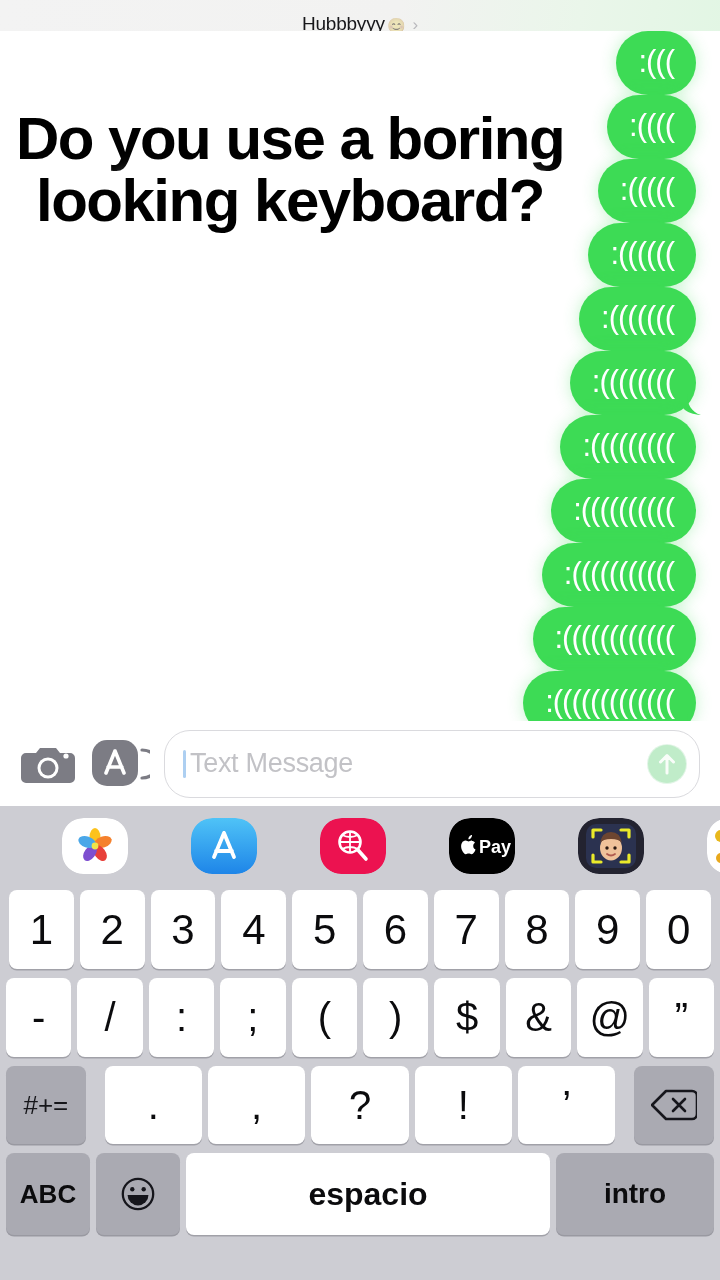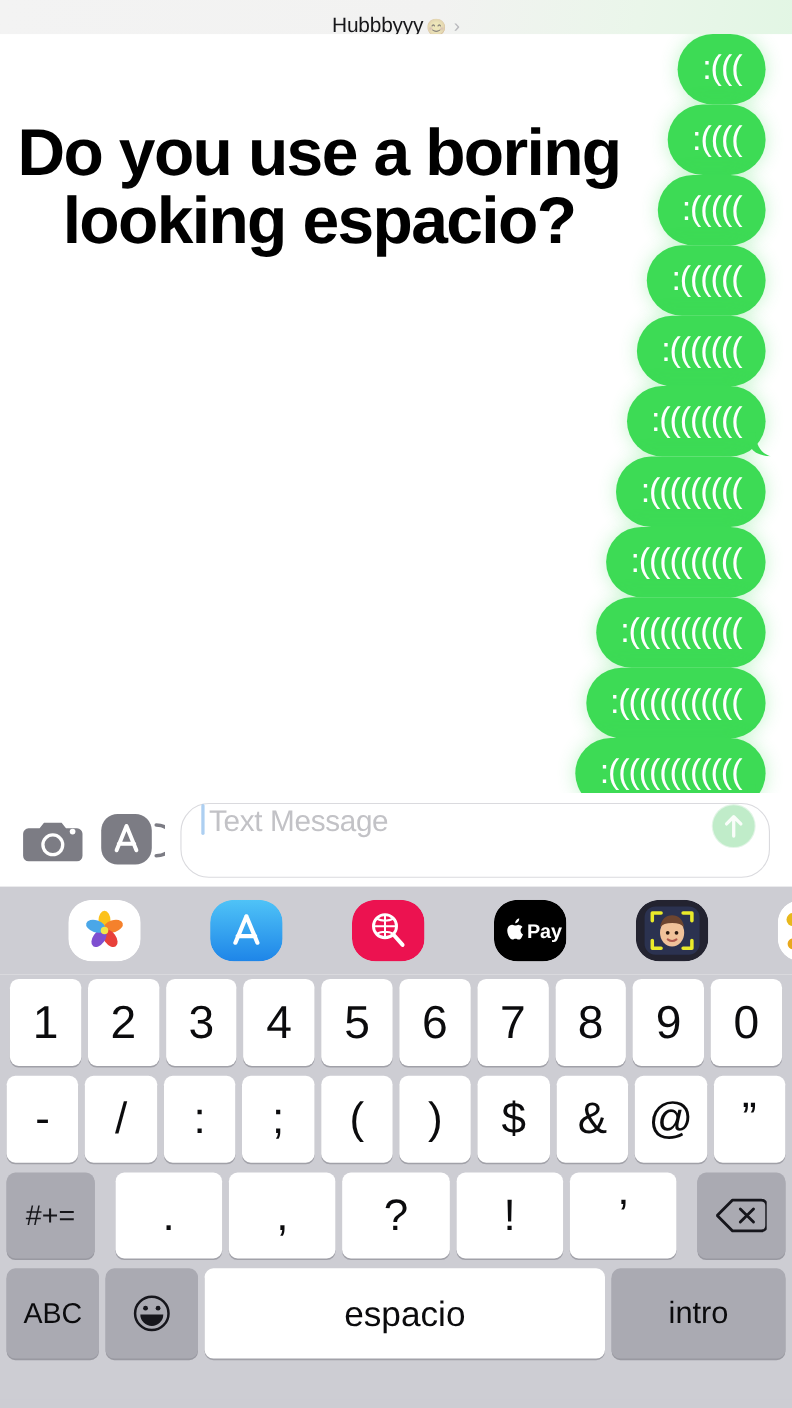--- a/index.html
+++ b/index.html
@@ -65,21 +65,21 @@
   
   .inputbar {
     position:absolute; top:721px; left:0; width:720px; height:85px;
     background:#ffffff;
     display:flex; align-items:center; padding:0 20px; gap:14px;
   }
   .camera-btn { width:56px; height:46px; flex:0 0 auto; }
   .apps-btn { width:60px; height:56px; flex:0 0 auto; position:relative; }
   .textfield {
     flex:1 1 auto; height:68px; border:1.6px solid #dadade; border-radius:26px;
-    display:flex; padding:0 12px 0 18px; position:relative;
+    display:flex; align-items:center; padding:0 12px 0 18px; position:relative;
     background:#fff;
   }
   .caret { width:3px; height:28px; background:#9fc7ee; border-radius:2px; margin-right:4px; opacity:.85;}
   .placeholder { font-size:27px; color:#c2c2c6; letter-spacing:-0.3px; }
   .send-btn {
     margin-left:auto; width:40px; height:40px; border-radius:50%;
     background:#d9f2df; display:flex; align-items:center; justify-content:center;
     opacity:.75;
   }
 
@@ -113,21 +113,21 @@
     box-shadow:0 1.5px 0 rgba(100,100,110,.42);
     font-weight:400;
   }
   .key.sym { font-size:40px; }
   .key.dark { background:#aaaab2; box-shadow:0 1.5px 0 rgba(90,90,100,.45); }
   .krow.r3 .key { height:78px; }
   .krow.r3 .k-wide { flex:1.22 1 0; }
   .krow.r3 .spacerL { flex:0.16 1 0; }
   .key.fn { font-size:26px; color:#16161a; }
   .krow.r4 { margin-bottom:0; }
-  .krow.r4 .key { height:82px; }
+  .krow.r4 .key { height:82px;font-weight:bold; }
   .k-abc { flex:0 0 84px; font-size:26px; }
   .k-emoji { flex:0 0 84px; font-size:34px; }
   .k-space { flex:1 1 auto; font-size:32px; }
   .k-intro { flex:0 0 158px; font-size:28px; }
   .bottombar { position:absolute; bottom:0; left:0; width:720px; height:8px; background:#cdcdd3; }
 </style>
 </head>
 <body>
 
 <div class="header">
@@ -169,21 +169,21 @@
     <div class="bubble-row">
       <div class="bubble">:((((((((((((</div>
     </div>
     <div class="bubble-row">
       <div class="bubble tail">:(((((((((((((</div>
     </div>
   </div>
 
 <div class="overlay-title">
   <span class="l1">Do you use a boring</span>
-  <span class="l2">looking espacio?</span>
+  <span class="l2">looking keyboard?</span>
 </div>
 
 <div class="inputbar">
   <div class="camera-btn">
     <svg viewBox="0 0 56 46" width="56" height="46">
       <path d="M6 12h10l4-5h16l4 5h10a5 5 0 0 1 5 5v20a5 5 0 0 1-5 5H6a5 5 0 0 1-5-5V17a5 5 0 0 1 5-5z" fill="#7c7c84"></path>
       <circle cx="28" cy="27" r="10.5" fill="#fff"></circle>
       <circle cx="28" cy="27" r="7.5" fill="#7c7c84"></circle>
       <circle cx="46" cy="15" r="2.6" fill="#fff"></circle>
     </svg>

